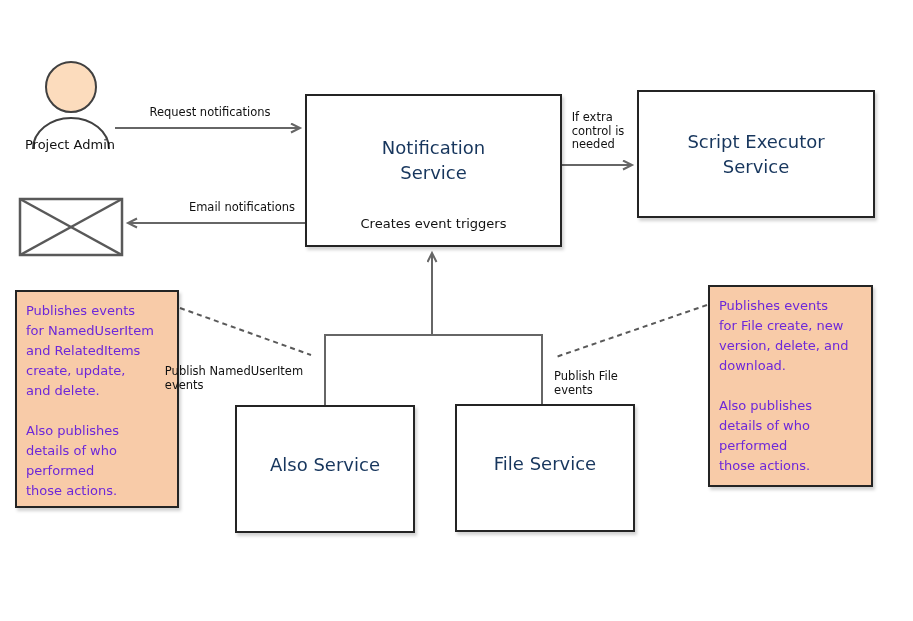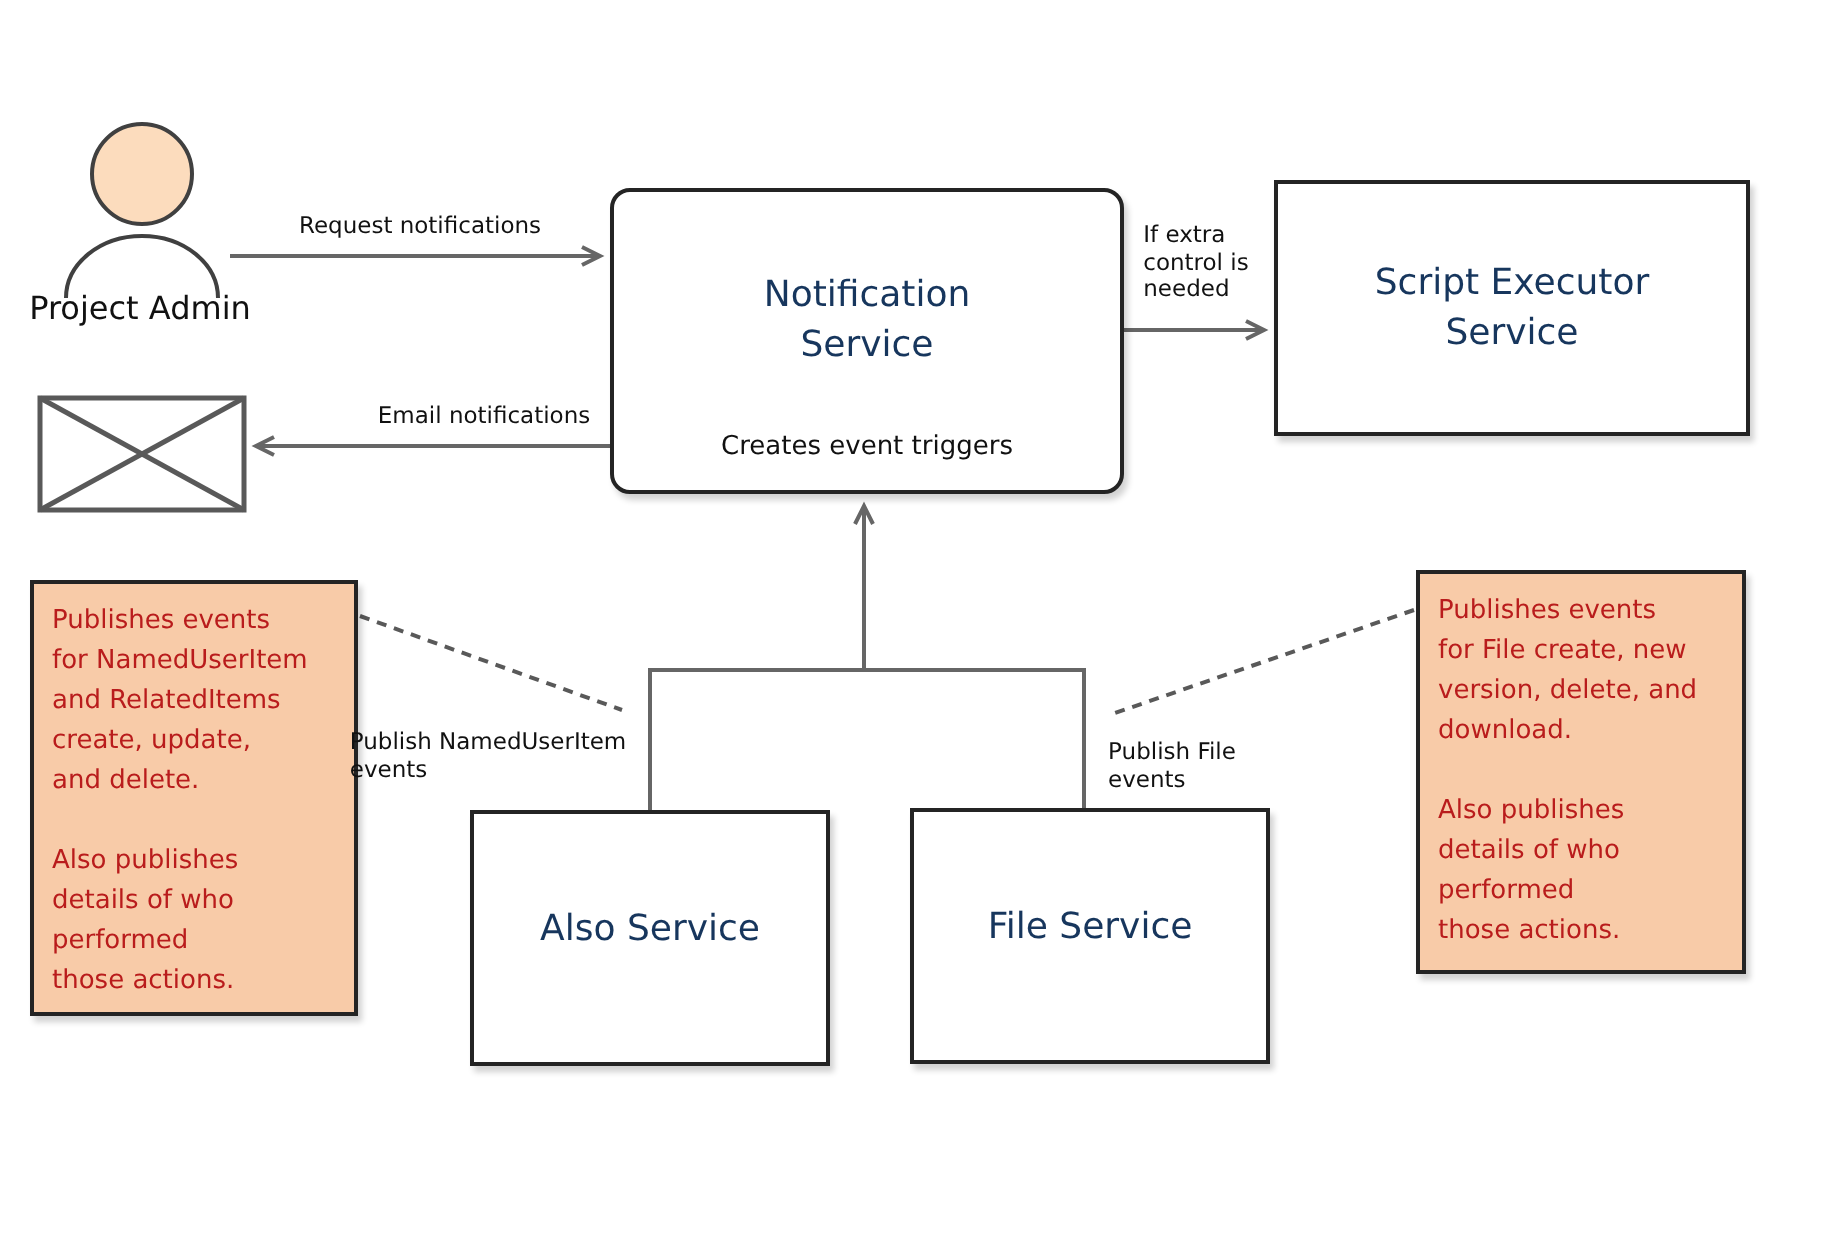--- a/index.html
+++ b/index.html
@@ -38,65 +38,65 @@
     white-space: pre-line;
   }
   .node .subtitle {
     position: absolute;
     left: 0; right: 0;
     bottom: 14px;
     color: #111111;
     font-size: 13px;
     text-align: center;
   }
-  .node-notification { left: 305px; top: 94px;  width: 257px; height: 153px; border-radius: 10px; }
+  .node-notification { left: 305px; top: 94px;  width: 257px; height: 153px; }
   .node-notification .title { width: 150px; margin-top: -22px; }
   .node-script       { left: 637px; top: 90px;  width: 238px; height: 128px; }
   .node-script .title { width: 170px; }
   .node-item         { left: 235px; top: 405px; width: 180px; height: 128px; }
   .node-item .title  { margin-top: -10px; }
   .node-file         { left: 455px; top: 404px; width: 180px; height: 128px; }
   .node-file .title  { margin-top: -10px; }
 
   .note {
     position: absolute;
     background: #F8CBA8;
     border: 2px solid #242424;
     box-shadow: 2px 3px 3px rgba(0,0,0,0.18);
     box-sizing: border-box;
-    color: #b91c1c;
+    color: #6d28d9;
     font-size: 13px;
     line-height: 20px;
     padding: 9px 9px;
     white-space: pre-line;
   }
   .note-left  { left: 15px;  top: 290px; width: 164px; height: 218px; }
   .note-right { left: 708px; top: 285px; width: 165px; height: 202px; }
 
   .edge-label {
     position: absolute;
     transform: translate(-50%, -50%);
     color: #111111;
     font-size: 11.5px;
     line-height: 13.5px;
     text-align: left;
     white-space: pre-line;
   }
   .lbl-request       { left: 210px; top: 113px; }
   .lbl-email         { left: 210px; top: 208px; margin-left: 32px; }
   .lbl-if-extra      { left: 598px; top: 131px; }
-  .lbl-publish-named { left: 244px; top: 378px; }
+  .lbl-publish-named { left: 234px; top: 378px; }
   .lbl-publish-file  { left: 586px; top: 383px; }
 
   .actor-label {
     position: absolute;
-    left: 70px; top: 154px;
+    left: 70px; top: 144px;
     transform: translate(-50%, -50%);
     color: #111111;
-    font-size: 16px;
+    font-size: 13px;
     white-space: nowrap;
   }
 </style>
 </head>
 <body>
 
 <div class="stage">
 
   <svg class="wires" width="913" height="621" viewBox="0 0 913 621">
     <defs>

